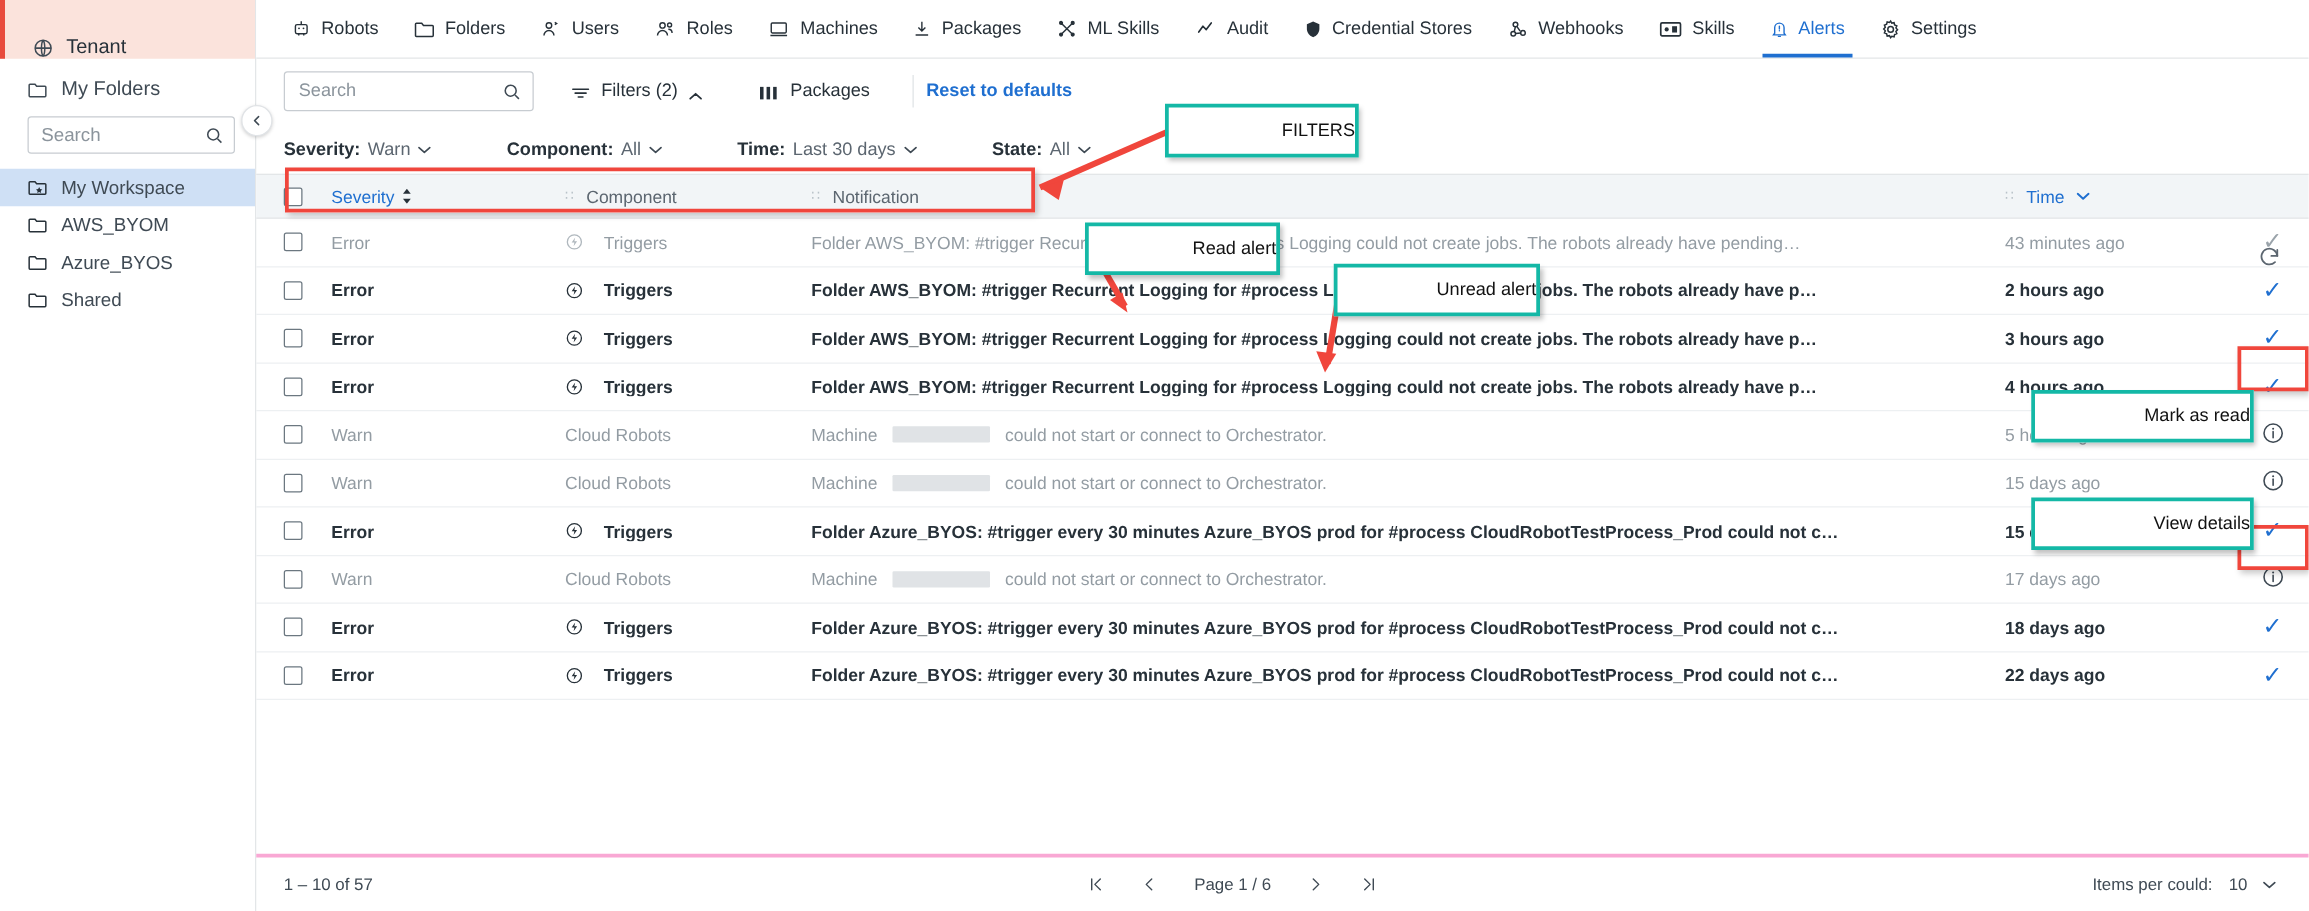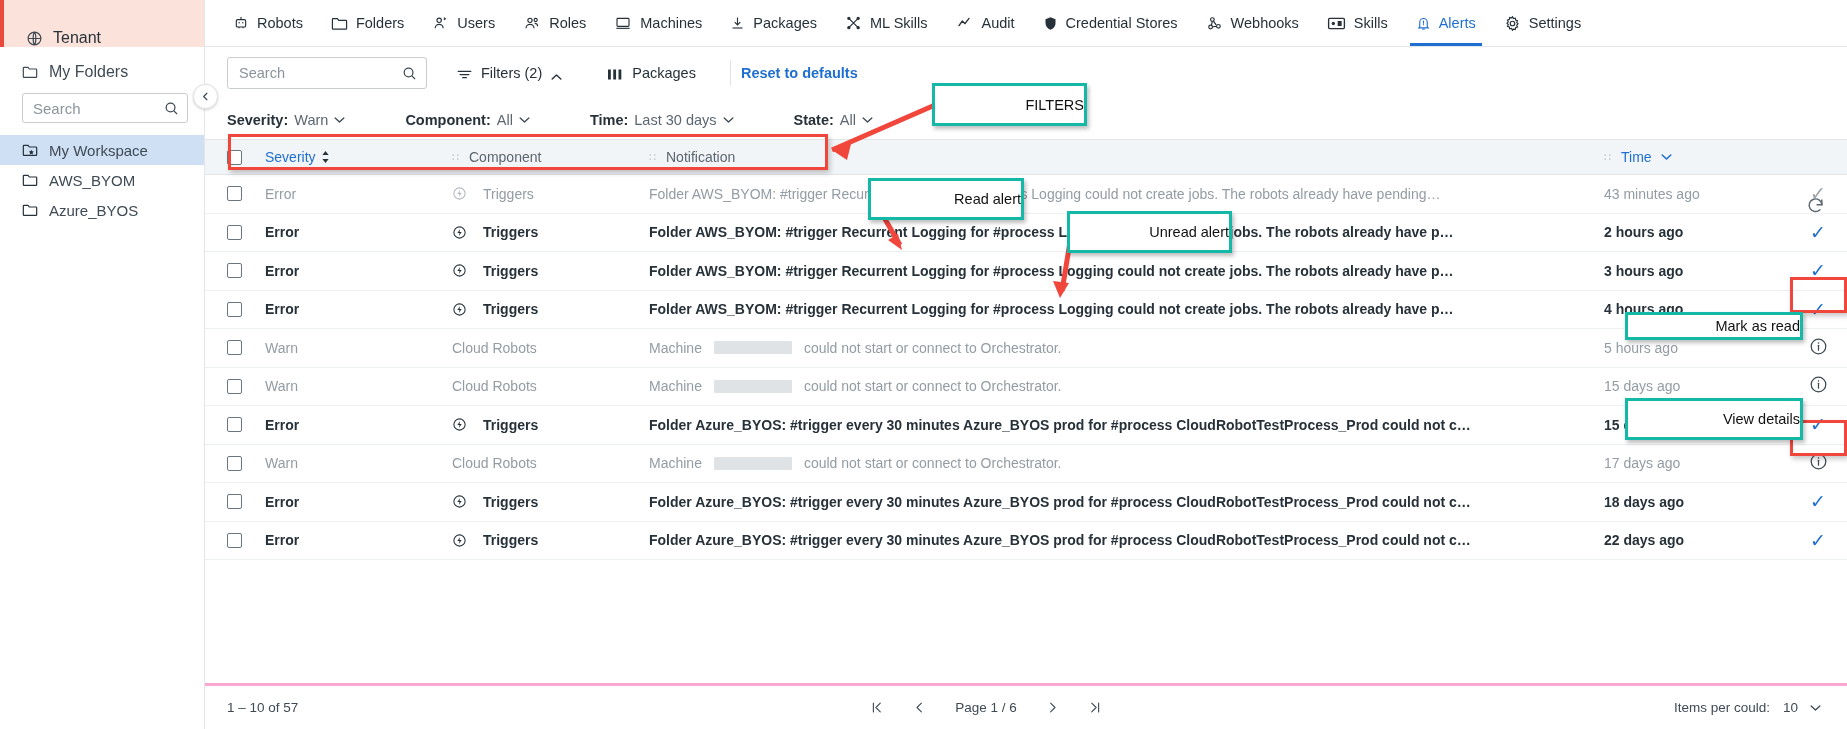--- a/index.html
+++ b/index.html
@@ -239,20 +239,28 @@
       <span>AWS_BYOM</span>
     </div>
     <div class="folder-item">
       <span class="nav-ico">
         <svg width="16" height="14" viewBox="0 0 24 20" fill="none" stroke="#273139" stroke-width="1.8">
           <path d="M2 4a1 1 0 011-1h6l2 2.5h10a1 1 0 011 1V17a1 1 0 01-1 1H3a1 1 0 01-1-1V4z"></path>
         </svg>
       </span>
       <span>Azure_BYOS</span>
     </div>
+    <div class="folder-item">
+      <span class="nav-ico">
+        <svg width="16" height="14" viewBox="0 0 24 20" fill="none" stroke="#273139" stroke-width="1.8">
+          <path d="M2 4a1 1 0 011-1h6l2 2.5h10a1 1 0 011 1V17a1 1 0 01-1 1H3a1 1 0 01-1-1V4z"></path>
+        </svg>
+      </span>
+      <span>Shared</span>
+    </div>
   </aside>
 
   <div class="collapse-btn">
     <svg width="11" height="11" viewBox="0 0 24 24" fill="none" stroke="#3f4a54" stroke-width="2.6" stroke-linecap="round" stroke-linejoin="round">
       <path d="M15 5L8 12l7 7"></path>
     </svg>
   </div>
 
   <div class="main">
 
@@ -786,21 +794,21 @@
   </div>
 
   <div class="anno" style="left:868px; top:178px; width:156px; height:42px;">
     <span>Read alert</span>
   </div>
 
   <div class="anno" style="left:1067px; top:211px; width:165px; height:42px;">
     <span>Unread alert</span>
   </div>
 
-  <div class="anno" style="left:1625px; top:312px; width:178px; height:28px;">
+  <div class="anno" style="left:1625px; top:312px; width:178px; height:42px;">
     <span>Mark as read</span>
   </div>
 
   <div class="anno" style="left:1625px; top:398px; width:178px; height:42px;">
     <span>View details</span>
   </div>
 
   <div style="position:absolute; left:1800px; top:330px; width:0; height:0; z-index:44;"></div>
 
   <div style="position:absolute; right:22px; top:196px; z-index:30; cursor:pointer;">

